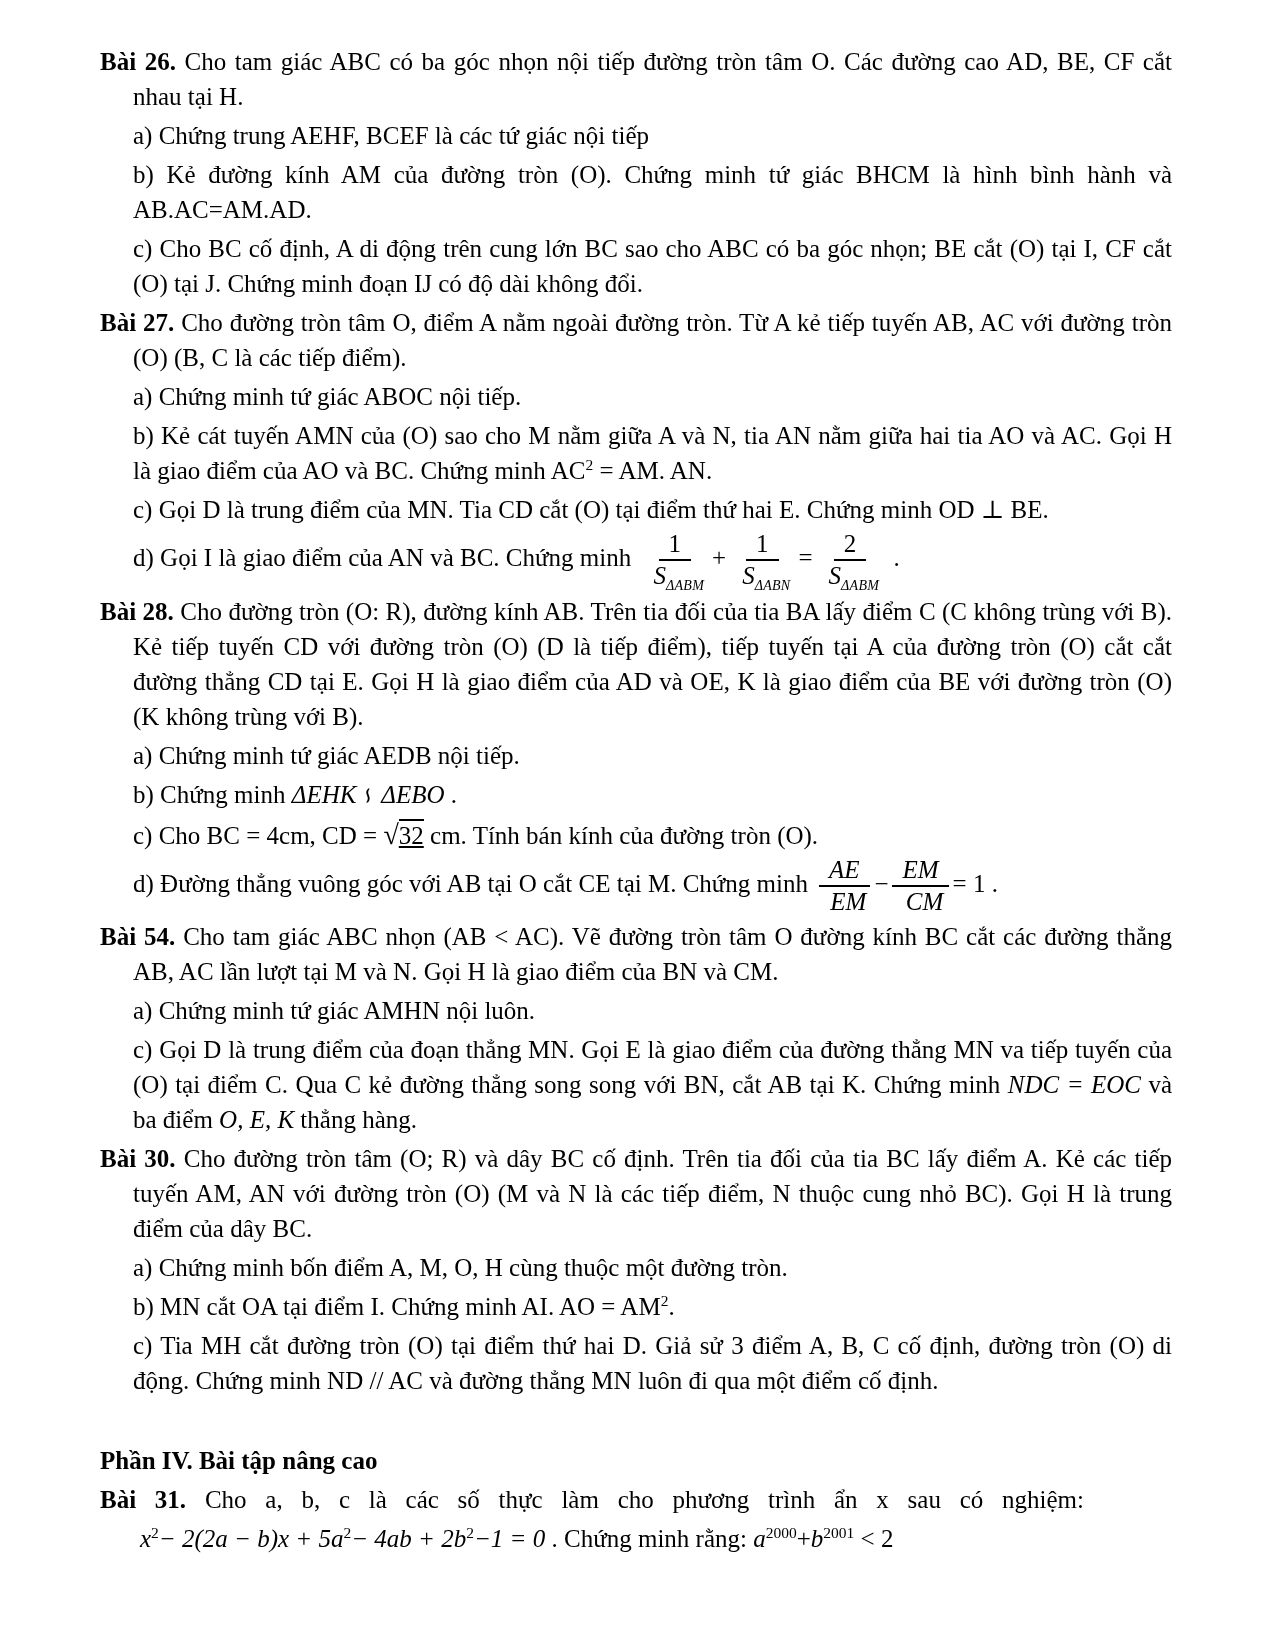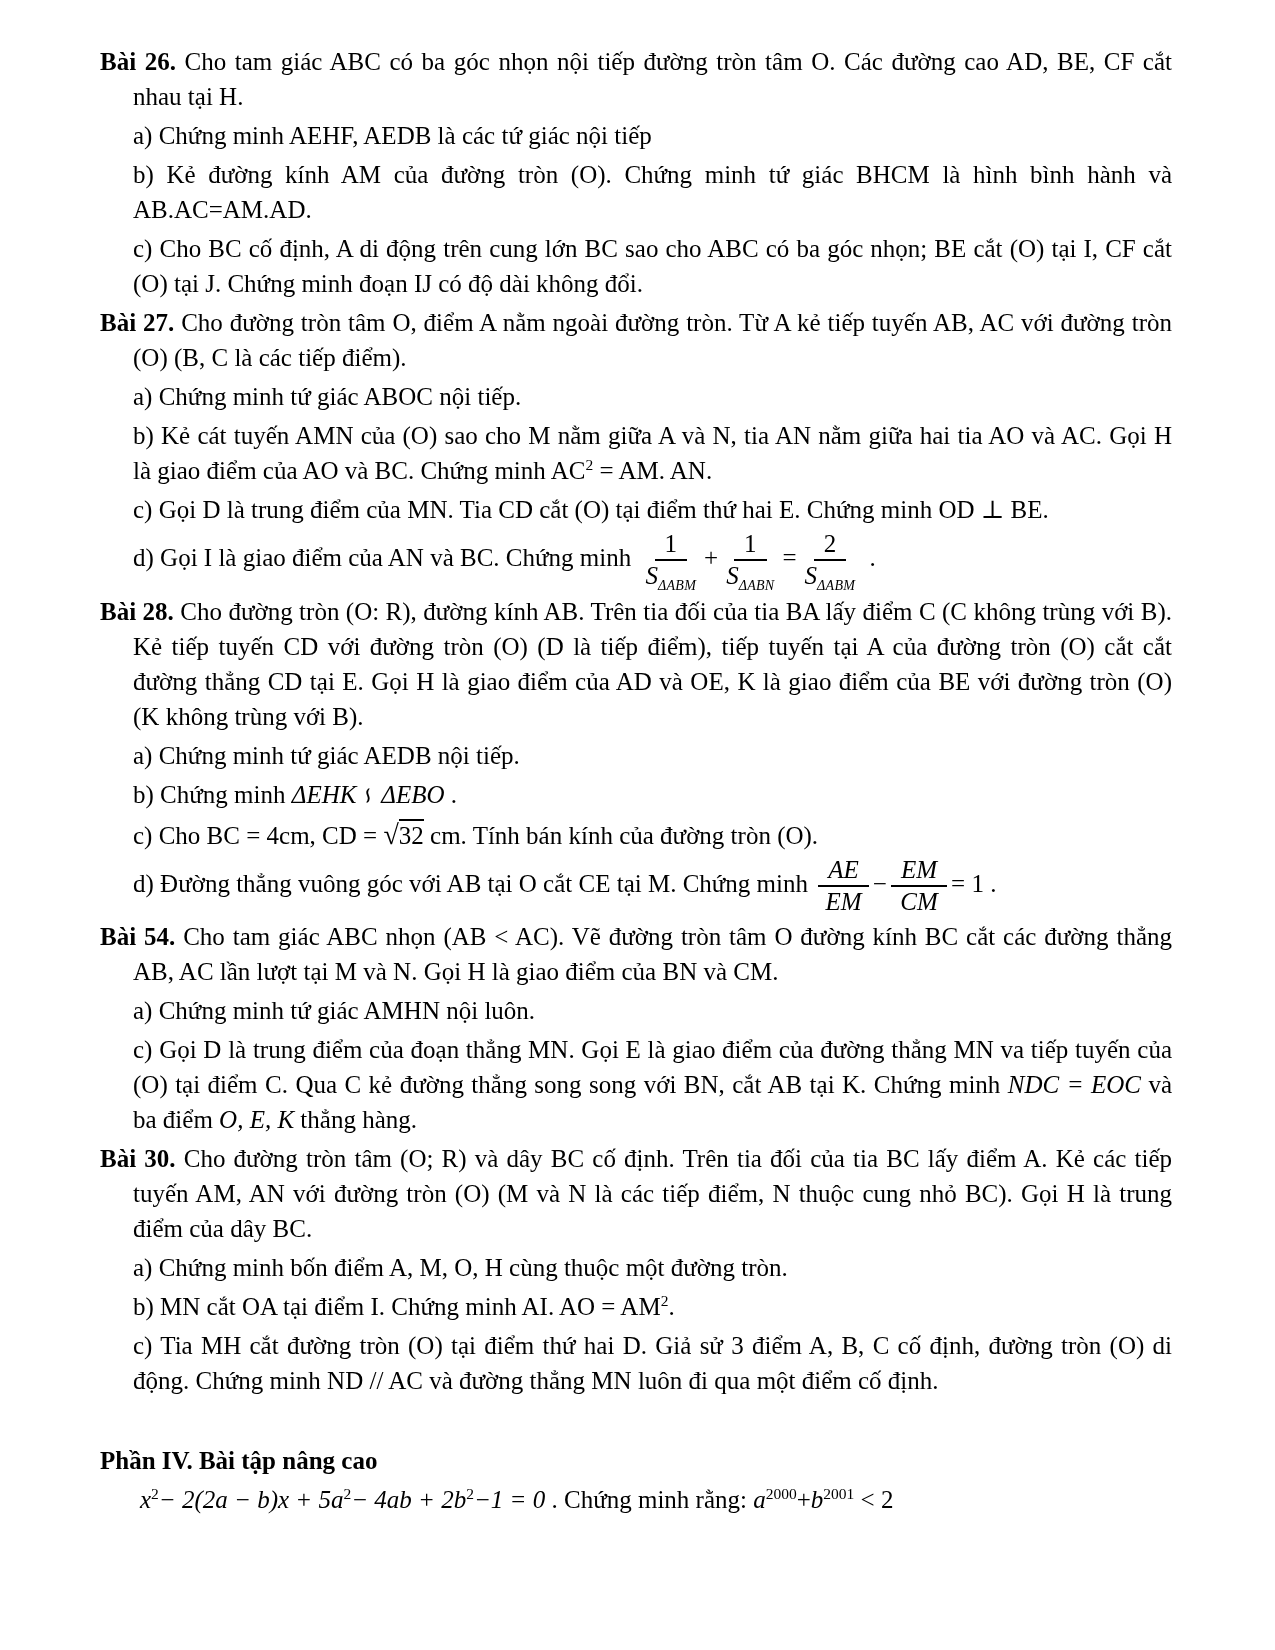--- a/index.html
+++ b/index.html
@@ -59,38 +59,39 @@
     line-height: 1.05;
   }
   .frac .num {
     display: block;
     padding: 0 10px 2px 10px;
     border-bottom: 2px solid #000;
   }
   .frac .den {
     display: block;
     padding: 2px 4px 0 4px;
+    margin-left: 8px;
   }
   .sqrt { white-space: nowrap; }
   .sqrt .rad { font-size: 1.12em; }
-  .sqrt .arg { border-top: 2px solid #000; padding-top: 1px; }
+  .sqrt .arg { border-top: 2px solid #000; padding-top: 1px; text-decoration: underline; }
   .sim {
     display: inline-block;
     transform: rotate(90deg);
     margin: 0 3px;
     font-size: 0.9em;
   }
 </style>
 </head>
 <body>
 
 <main class="page">
   <div id="doc">
       <div class="para p-problem"><span class="b">Bài 26.</span><span> Cho tam giác ABC có ba góc nhọn nội tiếp đường tròn tâm O. Các đường cao AD, BE, CF cắt nhau tại H.</span></div>
-      <div class="para p-sub"><span>a) Chứng minh AEHF, AEDB là các tứ giác nội tiếp</span></div>
+      <div class="para p-sub"><span>a) Chứng trung AEHF, BCEF là các tứ giác nội tiếp</span></div>
       <div class="para p-sub"><span>b) Kẻ đường kính AM của đường tròn (O). Chứng minh tứ giác BHCM là hình bình hành và AB.AC=AM.AD.</span></div>
       <div class="para p-sub"><span>c) Cho BC cố định, A di động trên cung lớn BC sao cho ABC có ba góc nhọn; BE cắt (O) tại I, CF cắt (O) tại J. Chứng minh đoạn IJ có độ dài không đổi.</span></div>
       <div class="para p-problem"><span class="b">Bài 27.</span><span> Cho đường tròn tâm O, điểm A nằm ngoài đường tròn. Từ A kẻ tiếp tuyến AB, AC với đường tròn (O) (B, C là các tiếp điểm).</span></div>
       <div class="para p-sub"><span>a) Chứng minh tứ giác ABOC nội tiếp.</span></div>
       <div class="para p-sub"><span>b) Kẻ cát tuyến AMN của (O) sao cho M nằm giữa A và N, tia AN nằm giữa hai tia AO và AC. Gọi H là giao điểm của AO và BC. Chứng minh  AC</span><span class="sup">2</span><span> = AM. AN.</span></div>
       <div class="para p-sub"><span>c) Gọi D là trung điểm của MN. Tia CD cắt (O) tại điểm thứ hai E. Chứng minh OD ⊥ BE.</span></div>
       <div class="para p-sub"><span>d) Gọi I là giao điểm của AN và BC. Chứng minh </span><span class="frac">
           <span class="num"><span>1</span></span>
           <span class="den"><span class="i">S</span><span class="isub">ΔABM</span></span>
         </span><span>+</span><span class="frac">
@@ -112,15 +113,16 @@
           <span class="den"><span class="i">CM</span></span>
         </span><span>= 1 .</span></div>
       <div class="para p-problem"><span class="b">Bài 54.</span><span> Cho tam giác ABC nhọn (AB &lt; AC). Vẽ đường tròn tâm O đường kính BC cắt các đường thẳng AB, AC lần lượt tại M và N. Gọi H là giao điểm của BN và CM.</span></div>
       <div class="para p-sub"><span>a) Chứng minh tứ giác AMHN nội luôn.</span></div>
       <div class="para p-sub"><span>c) Gọi D là trung điểm của đoạn thẳng MN. Gọi E là giao điểm của đường thẳng MN va tiếp tuyến của (O) tại điểm C. Qua C kẻ đường thẳng song song với BN, cắt AB tại K. Chứng minh  </span><span class="i">NDC = EOC</span><span>  và ba điểm  </span><span class="i">O, E, K</span><span>  thẳng hàng.</span></div>
       <div class="para p-problem"><span class="b">Bài 30.</span><span> Cho đường tròn tâm (O; R) và dây BC cố định. Trên tia đối của tia BC lấy điểm A. Kẻ các tiếp tuyến AM, AN với đường tròn (O) (M và N là các tiếp điểm, N thuộc cung nhỏ BC). Gọi H là trung điểm của dây BC.</span></div>
       <div class="para p-sub"><span>a) Chứng minh bốn điểm A, M, O, H cùng thuộc một đường tròn.</span></div>
       <div class="para p-sub"><span>b) MN cắt OA tại điểm I. Chứng minh AI. AO = AM</span><span class="sup">2</span><span>.</span></div>
       <div class="para p-sub"><span>c) Tia MH cắt đường tròn (O) tại điểm thứ hai D. Giả sử 3 điểm A, B, C cố định, đường tròn (O) di động. Chứng minh ND // AC và đường thẳng MN luôn đi qua một điểm cố định.</span></div>
       <div class="para p-section"><span>Phần IV. Bài tập nâng cao</span></div>
+      <div class="para p-problem stretch"><span class="b">Bài 31.</span><span>  Cho a, b, c là các số thực làm cho phương trình ẩn x sau có nghiệm:</span></div>
       <div class="para p-eq"><span class="i">x</span><span class="sup">2</span><span class="i">− 2(2a − b)x + 5a</span><span class="sup">2</span><span class="i">− 4ab + 2b</span><span class="sup">2</span><span class="i">−1 = 0</span><span> . Chứng minh rằng:  </span><span class="i">a</span><span class="sup">2000</span><span>+</span><span class="i">b</span><span class="sup">2001</span><span> &lt; 2</span></div>
     </div>
 </main>
 
 </body></html>

